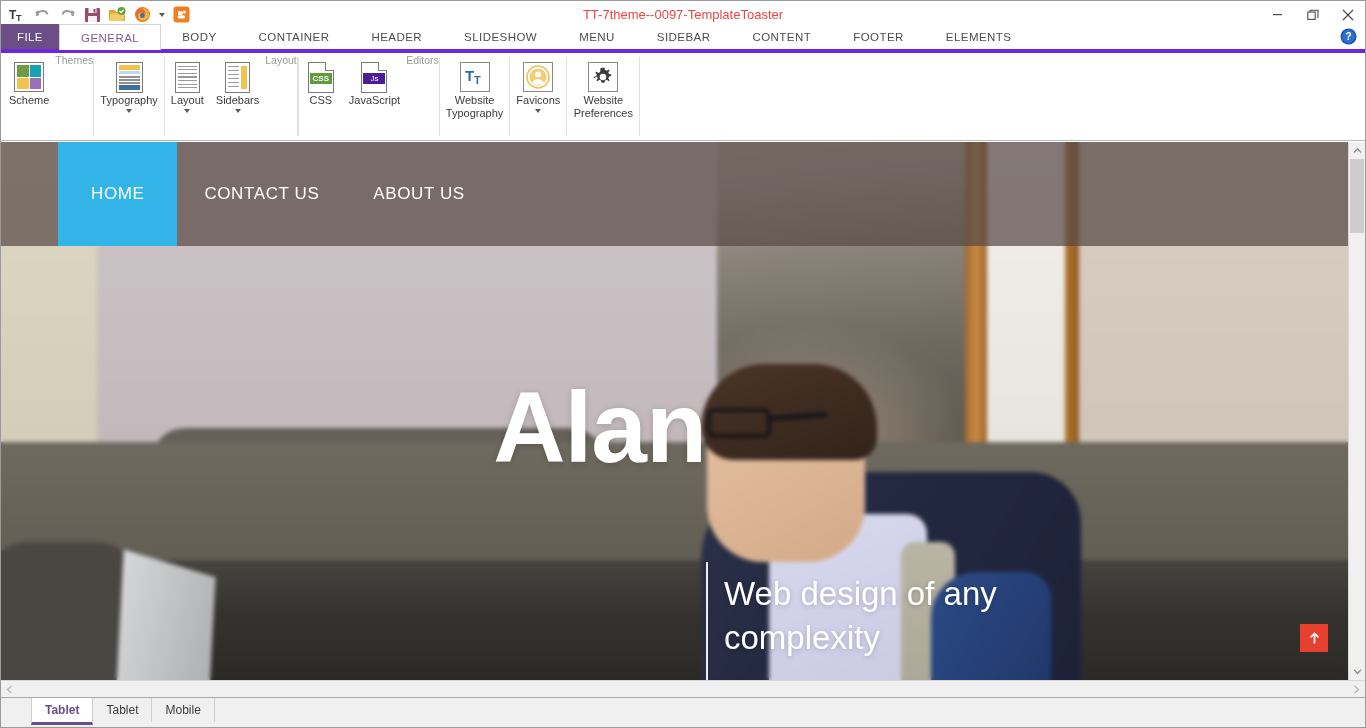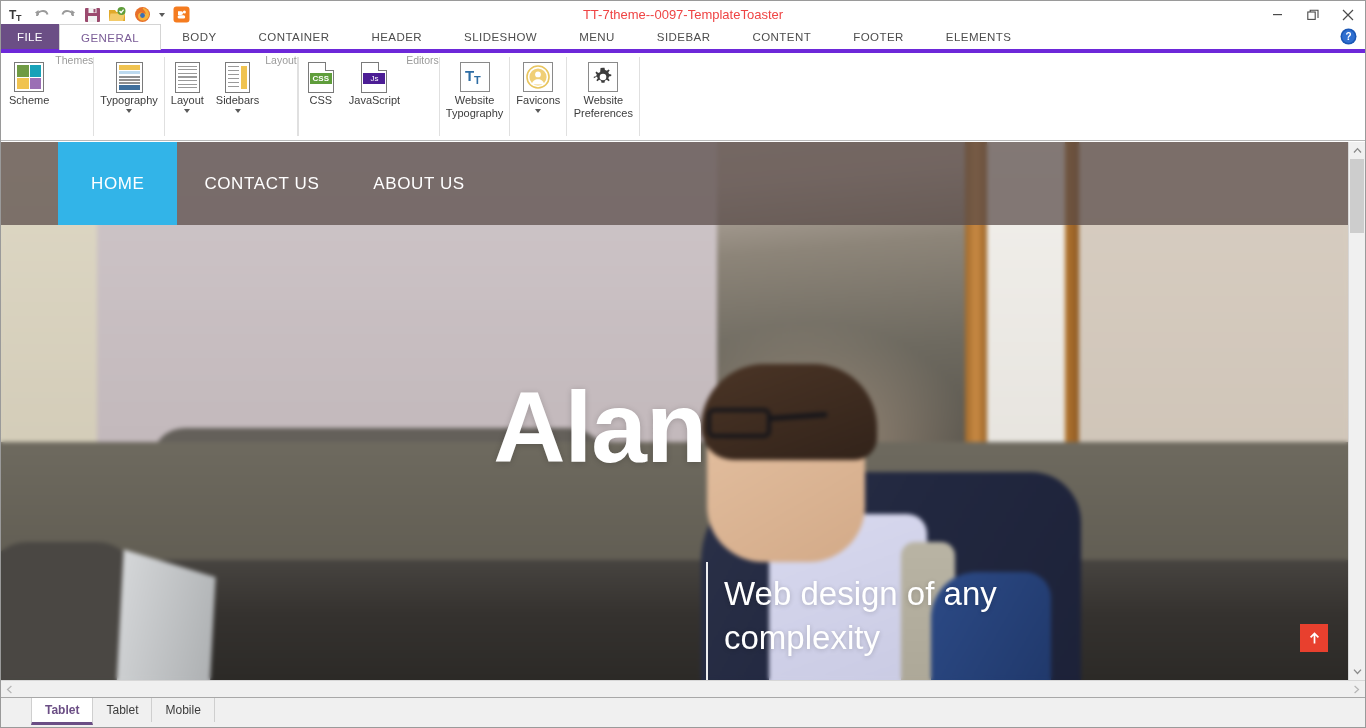--- a/index.html
+++ b/index.html
@@ -238,21 +238,21 @@
     background: linear-gradient(160deg,#4b3526,#32231a); }
   .sc-glasses-l { position: absolute; left: 706px; top: 266px; width: 64px; height: 30px;
     border: 4px solid #15151a; border-radius: 7px; }
   .sc-glasses-arm { position: absolute; left: 768px; top: 272px; width: 58px; height: 5px;
     background: #15151a; transform: rotate(-4deg); }
   .sc-jeans2 { position: absolute; left: 930px; top: 430px; width: 120px; height: 200px;
     background: linear-gradient(120deg,#2c4a86,#1d3464); border-radius: 46px 26px 0 0; }
   .sc-blur { position: absolute; inset: 0; backdrop-filter: blur(2px); }
 
   .site-nav {
-    position: absolute; left: 0; top: 0; right: 0; height: 83px;
+    position: absolute; left: 0; top: 0; right: 0; height: 104px;
     background: rgba(88,73,70,0.72);
     display: flex; align-items: stretch;
   }
   .nav-pad { width: 57px; }
   .nav-item {
     display: flex; align-items: center;
     padding: 0 27px;
     color: #ffffff; font-size: 17px; letter-spacing: .6px;
     font-family: "Liberation Sans", sans-serif;
   }

